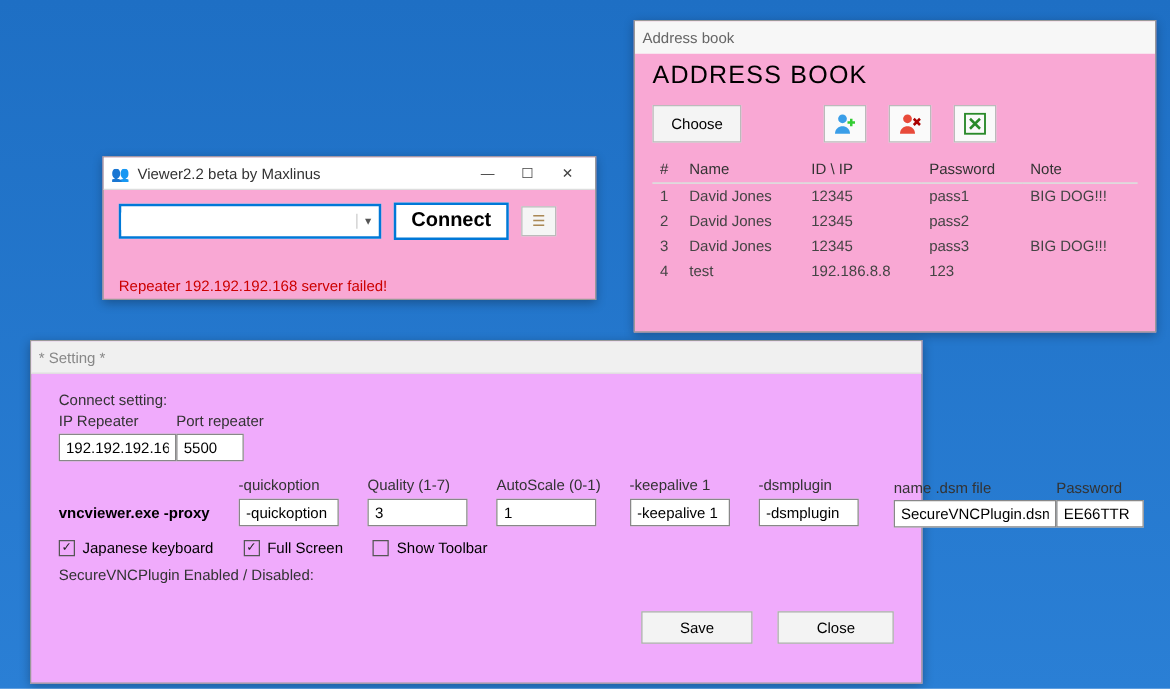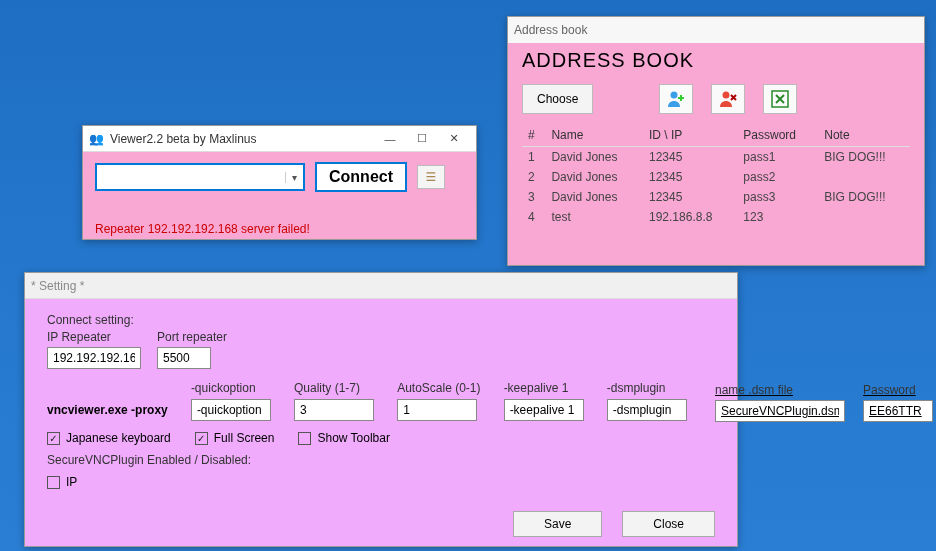--- a/index.html
+++ b/index.html
@@ -84,21 +84,21 @@
 }
 table.addr { width: 100%; border-collapse: collapse; font-size: 12px; }
 table.addr th { text-align: left; font-weight: normal; color: #333; padding: 4px 6px; border-bottom: 1px solid #ddd; }
 table.addr td { padding: 3px 6px; color: #444; }
 
 
 #settings-win { left: 24px; top: 272px; width: 714px; height: 275px; background: #f0abfc; }
 #settings-win .titlebar { background: #f0f0f0; color: #888; font-style: normal; }
 #settings-win .body { padding: 14px 22px; }
 .lbl { font-size: 12px; color: #333; margin-bottom: 3px; display: block; }
-.row { display: flex; align-items: center; gap: 16px; margin-bottom: 8px; }
+.row { display: flex; align-items: center; gap: 0; margin-bottom: 8px; }
 .field { display: flex; flex-direction: column; }
 .tb { border: 1px solid #888; padding: 3px 5px; font-size: 12px; height: 22px; background: #fff; }
 .tb.w90 { width: 94px; }
 .tb.w60 { width: 54px; }
 .tb.w80 { width: 80px; }
 .tb.w130 { width: 130px; }
 .chkrow { display: flex; align-items: center; gap: 6px; }
 .chk { width: 13px; height: 13px; border: 1px solid #555; display: flex; align-items: center; justify-content: center; font-size: 10px; color: #222; }
 .proxy-label { font-weight: bold; font-size: 12px; }
 .btn-row { display: flex; justify-content: flex-end; gap: 20px; margin-top: 22px; }
@@ -244,21 +244,21 @@
 
       <span class="proxy-label">vncviewer.exe -proxy</span>
       <input class="tb w80" value="-quickoption" style="">
       <input class="tb w80" value="3" style="">
       <input class="tb w80" value="1" style="">
       <input class="tb w80" value="-keepalive 1" style="">
       <input class="tb w80" value="-dsmplugin" style="">
       <span></span>
     </div>
 
-    <div style="position:absolute; left:690px; top:110px; display:flex; gap:18px;text-decoration:underline;">
+    <div style="position:absolute; left:690px; top:110px; display:flex; ">
       <div class="field">
         <span class="lbl">name .dsm file</span>
         <input class="tb w130" value="SecureVNCPlugin.dsm" style="">
       </div>
       <div class="field">
         <span class="lbl">Password</span>
         <input class="tb" style="width: 70px;" value="EE66TTR">
       </div>
     </div>
 
@@ -272,23 +272,19 @@
         <span>Full Screen</span>
       </label>
       <label class="chkrow">
         <span class="chk"></span>
         <span>Show Toolbar</span>
       </label>
     </div>
 
     <div class="lbl" style="margin-top:6px">SecureVNCPlugin Enabled / Disabled:</div>
 
-    <label class="chkrow" style="margin-top:8px">
-      <span class="chk"></span>
-      <span>IP</span>
-    </label>
 
     <div class="btn-row">
       <button class="std-btn">Save</button>
       <button class="std-btn">Close</button>
     </div>
   </div>
 </div>
 
 </body></html>

